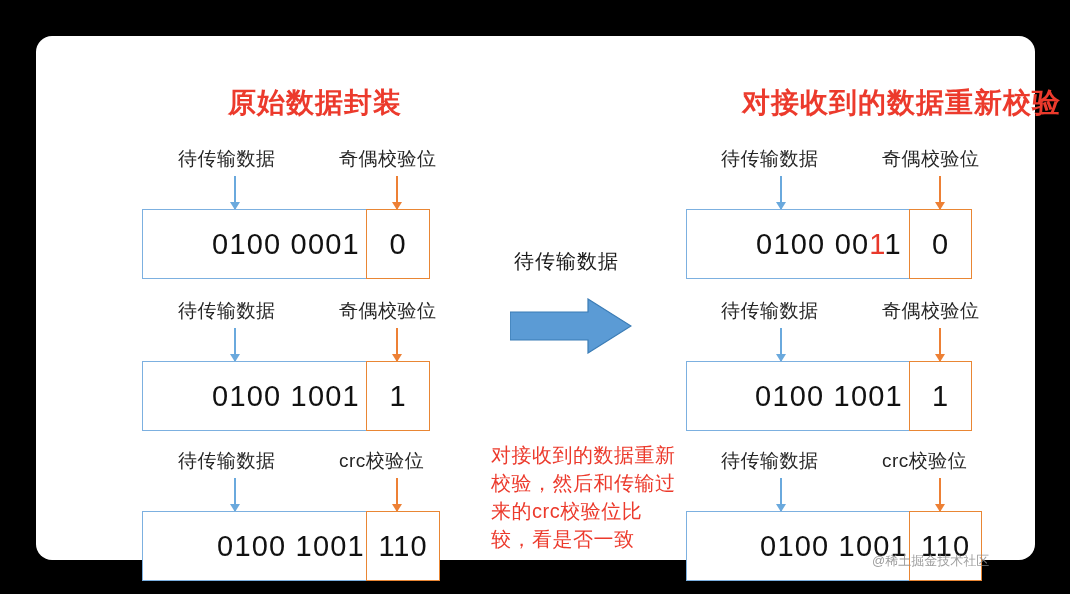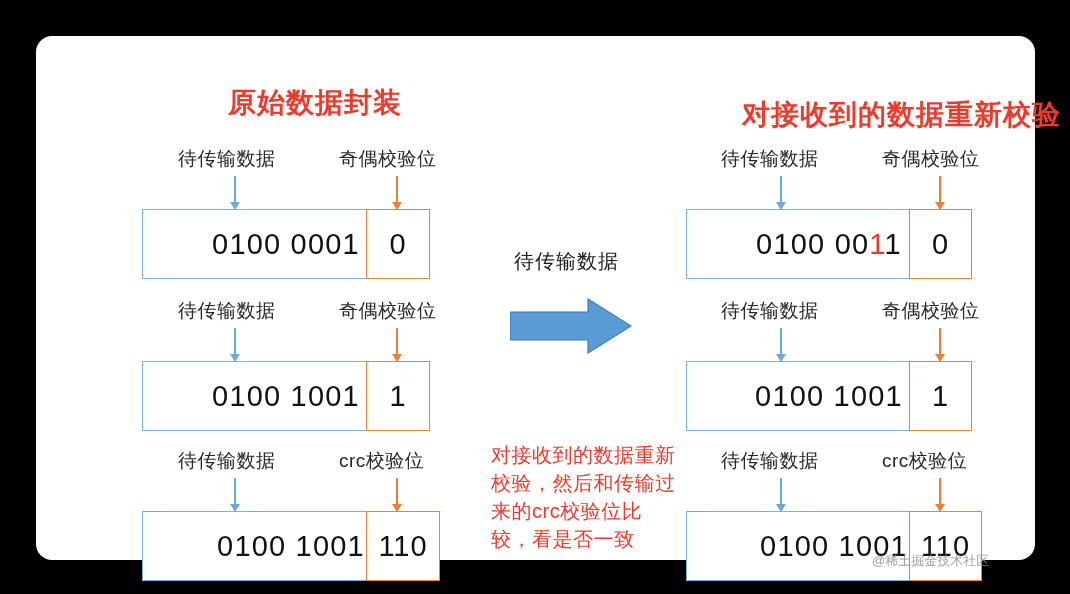--- a/index.html
+++ b/index.html
@@ -26,21 +26,21 @@
   
   .col-title {
     position: absolute;
     font-size: 28px;
     font-weight: 700;
     color: #ec3a2c;
     letter-spacing: 1px;
     white-space: nowrap;
   }
   #title-left  { left: 192px; top: 48px; }
-  #title-right { left: 706px; top: 60px; font-family: Liberation Serif, serif; }
+  #title-right { left: 706px; top: 48px; font-family: Liberation Serif, serif; }
 
   
   .lbl {
     position: absolute;
     font-size: 19px;
     color: #262626;
     white-space: nowrap;
     letter-spacing: 0.5px;
   }
 

